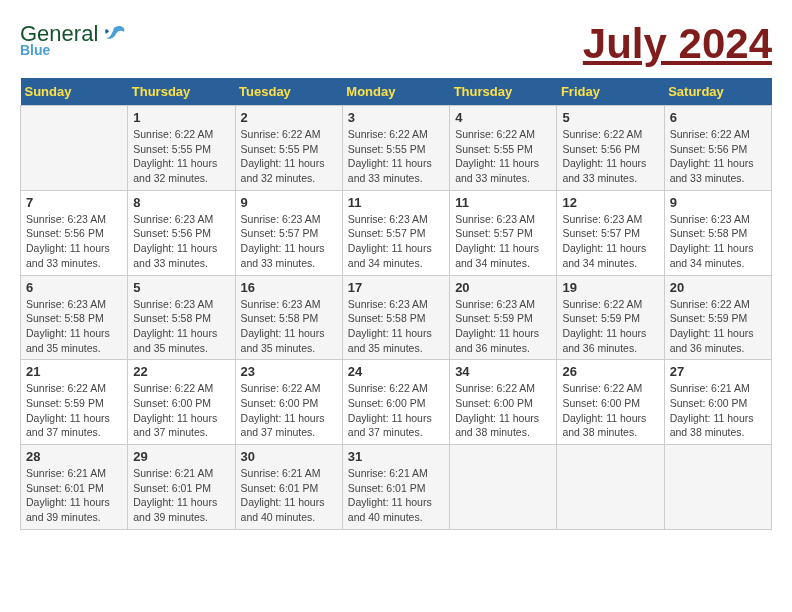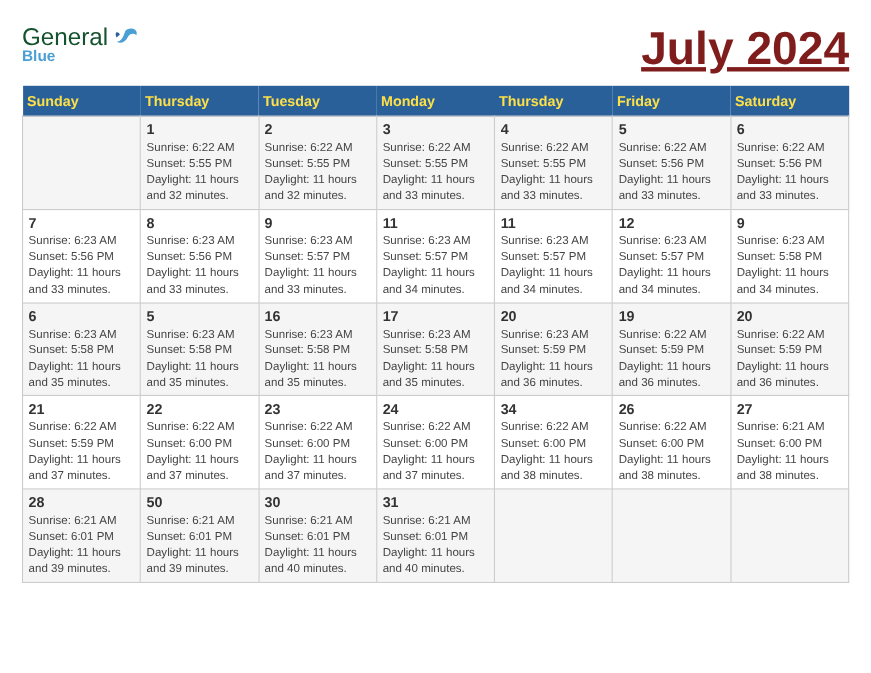--- a/index.html
+++ b/index.html
@@ -308,21 +308,21 @@
       </tr>
       <tr>
         <td>
           <div class="day-number">28</div>
           <div class="day-info" style="white-space: pre-line;">Sunrise: 6:21 AM
 Sunset: 6:01 PM
 Daylight: 11 hours
 and 39 minutes.</div>
         </td>
         <td>
-          <div class="day-number">50</div>
+          <div class="day-number">29</div>
           <div class="day-info" style="white-space: pre-line;">Sunrise: 6:21 AM
 Sunset: 6:01 PM
 Daylight: 11 hours
 and 39 minutes.</div>
         </td>
         <td>
           <div class="day-number">30</div>
           <div class="day-info" style="white-space: pre-line;">Sunrise: 6:21 AM
 Sunset: 6:01 PM
 Daylight: 11 hours

